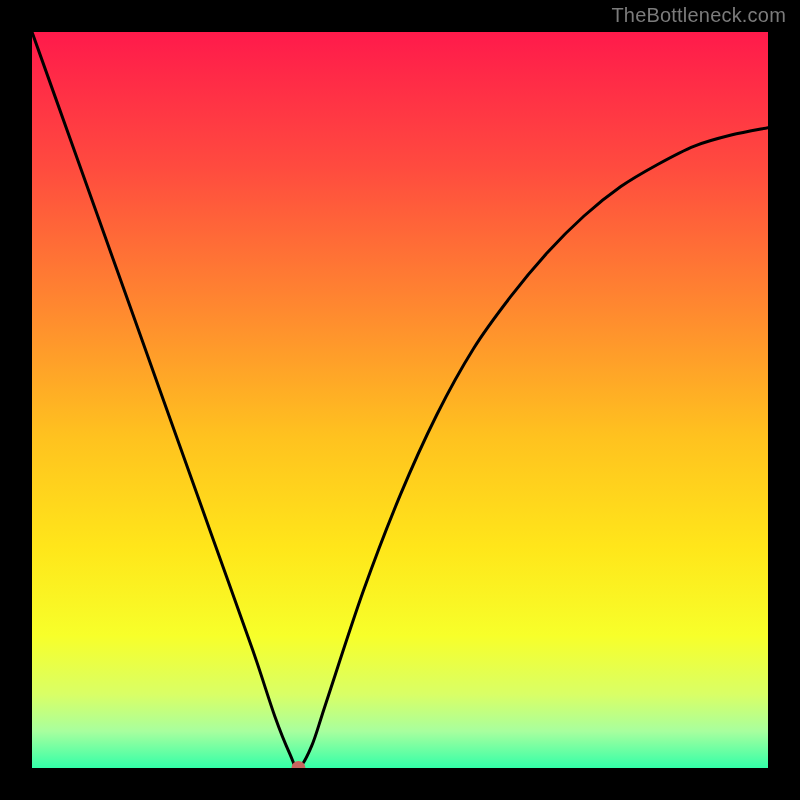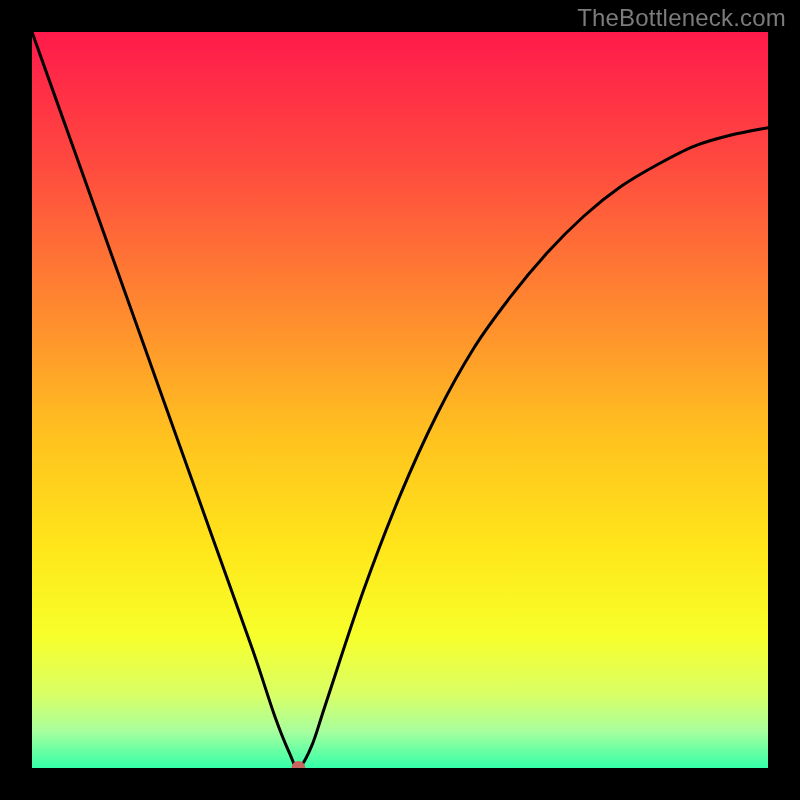--- a/index.html
+++ b/index.html
@@ -14,21 +14,21 @@
     position: relative;
     width: 800px;
     height: 800px;
     background: #000;
   }
   .watermark {
     position: absolute;
     top: 4px;
     right: 14px;
     font-family: Arial, Helvetica, sans-serif;
-    font-size: 24px;
+    font-size: 20px;
     color: #7b7b7b;
     letter-spacing: 0.2px;
     z-index: 5;
   }
   .plot {
     position: absolute;
     left: 32px;
     top: 32px;
     width: 736px;
     height: 736px;

